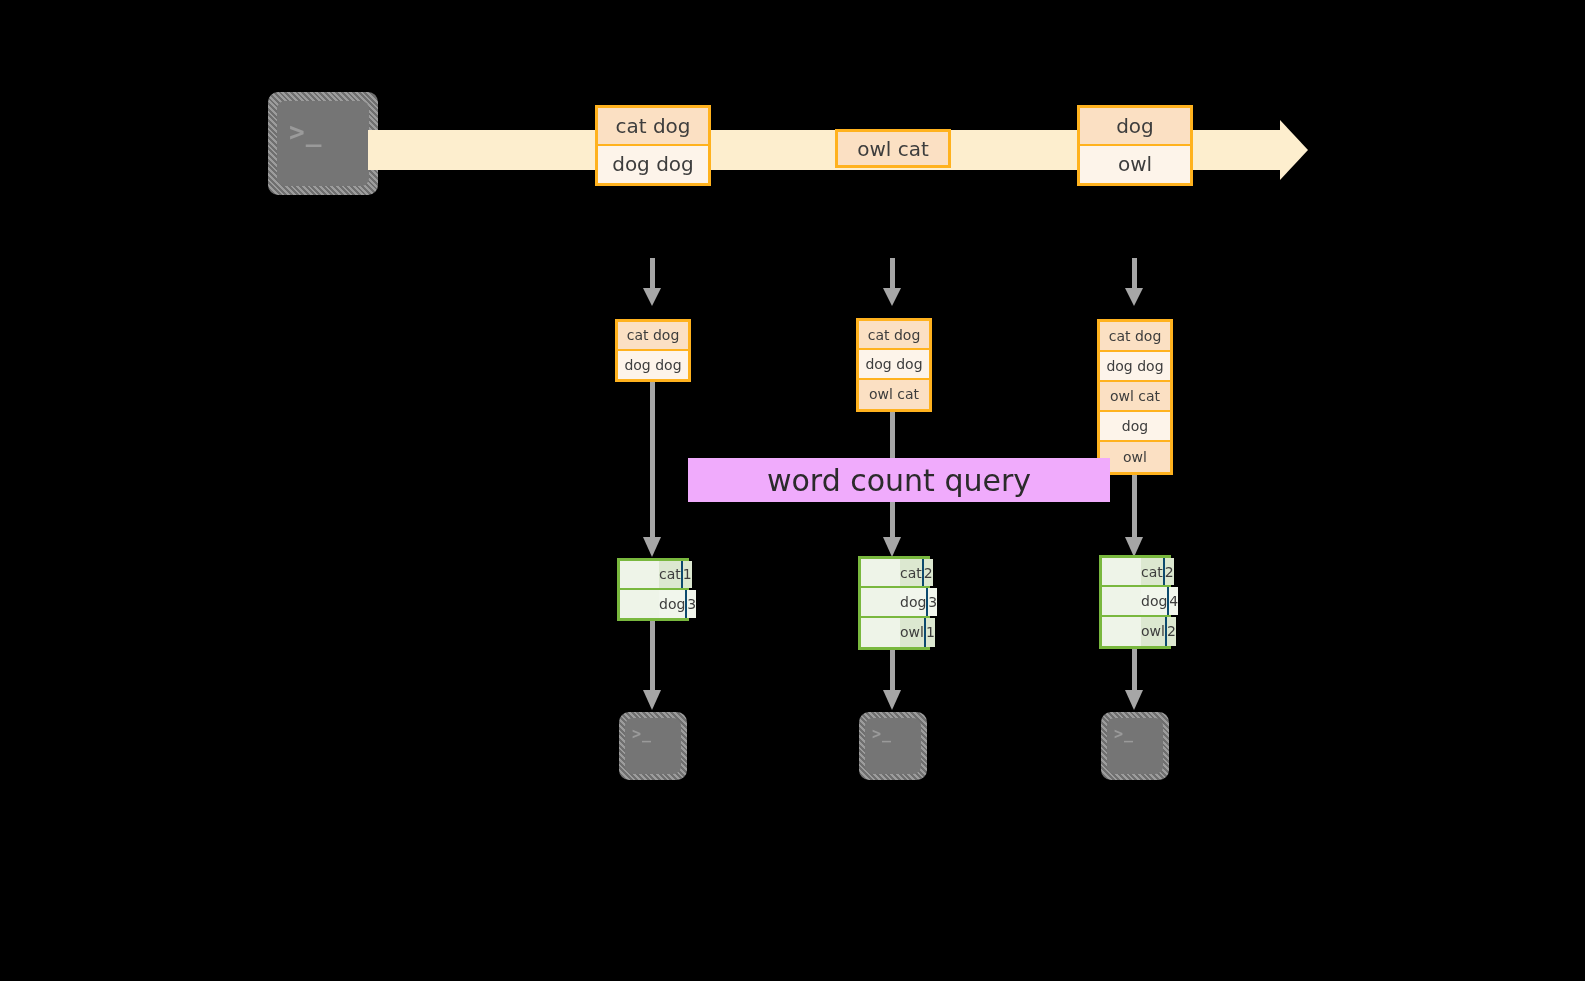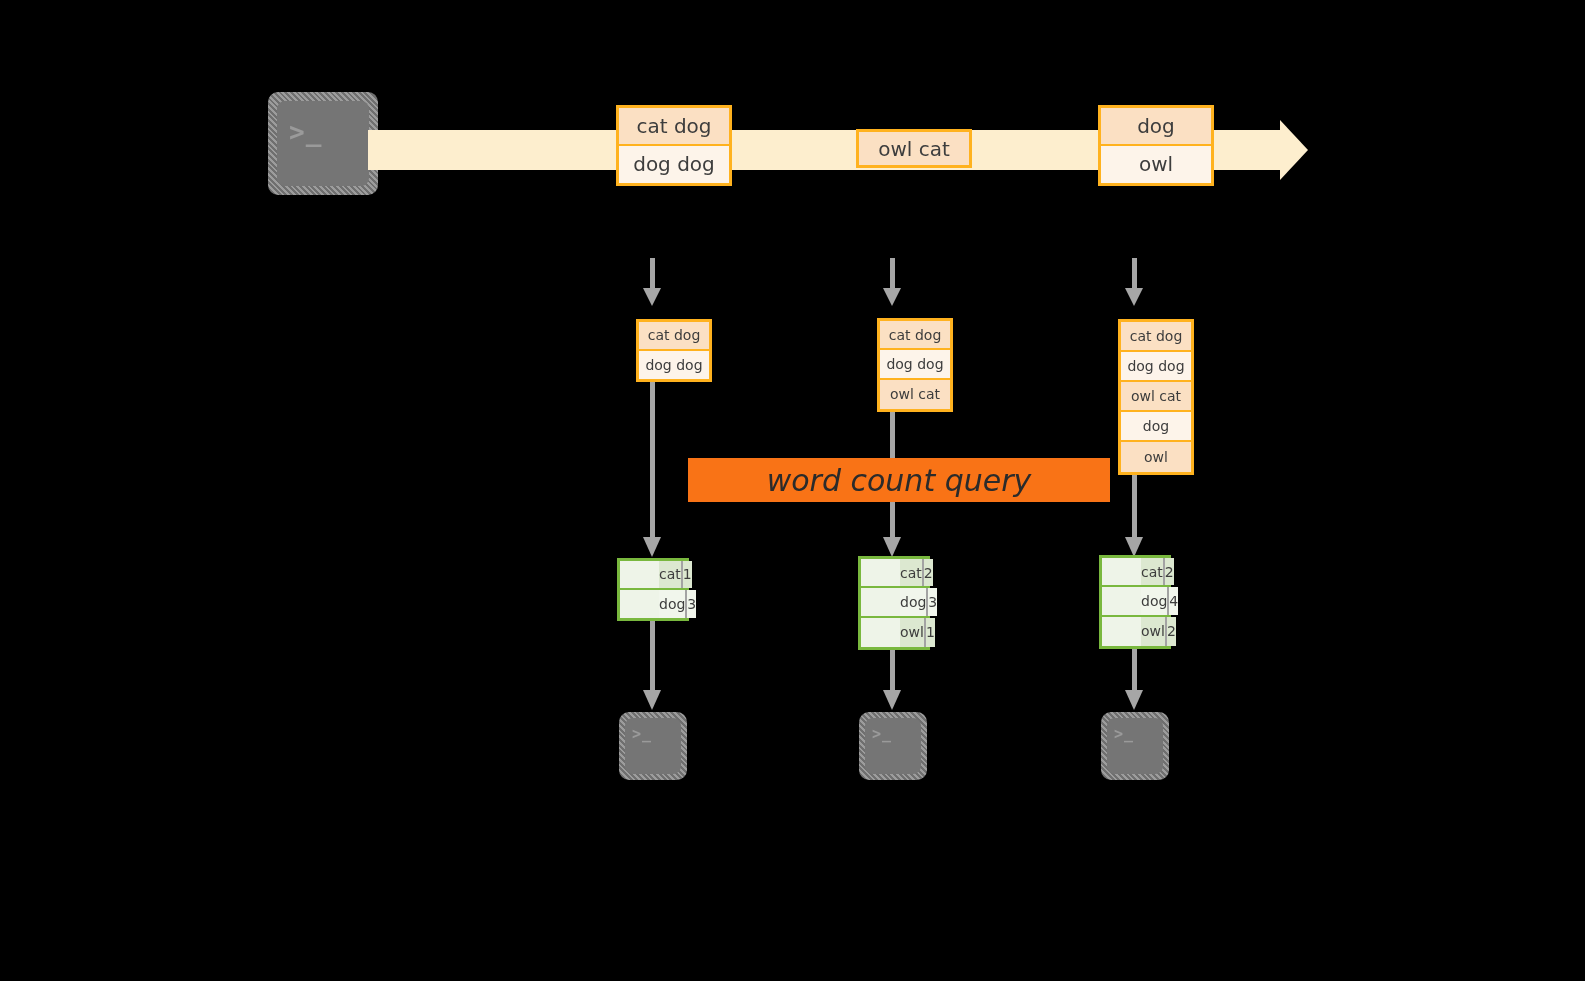--- a/index.html
+++ b/index.html
@@ -60,21 +60,20 @@
   }
 
   
   .rec-box {
     position: absolute;
     box-sizing: border-box;
     border: 3px solid #ffb21e;
     background: #fdba74;
     display: flex;
     flex-direction: column;
-    margin-left: 21px;
   }
   .rec-row {
     box-sizing: border-box;
     display: flex;
     align-items: center;
     justify-content: center;
     color: #3d3d3d;
     white-space: nowrap;
     border-bottom: 2px solid #ffb21e;
   }
@@ -99,21 +98,21 @@
   .kv-row:last-child { border-bottom: none; }
   .kv-cell {
     box-sizing: border-box;
     display: flex;
     align-items: center;
     justify-content: center;
     color: #3d3d3d;
     white-space: nowrap;
   }
   .kv-key {
-    border-right: 2px solid #a3a3a3;
+    border-right: 2px solid #0c4a6e;
     margin-left: 39px;
   }
   .kv-row.shade-a .kv-cell { background: #dce8d0; }
   .kv-row.shade-b .kv-cell { background: #f1f6ec; }
 
   
   .conn {
     position: absolute;
     background: #a6a6a6;
   }
@@ -121,27 +120,26 @@
     position: absolute;
     width: 0;
     height: 0;
     border-style: solid;
     border-color: #a6a6a6 transparent transparent transparent;
   }
 
   
   .query-band {
     position: absolute;
-    background: #f97316;
+    background: #f0abfc;
     display: flex;
     align-items: center;
     justify-content: center;
     color: #2b2b2b;
     white-space: nowrap;
-    font-style: italic;
   }
 </style>
 </head>
 <body>
 
 <div id="canvas">
 
   <div class="terminal" style="left:268px; top:92px; width:110px; height:103px;">
     <div class="inner">
       <span class="prompt" style="left:12px; top:18px; font-size:26px;">&gt;_</span>

